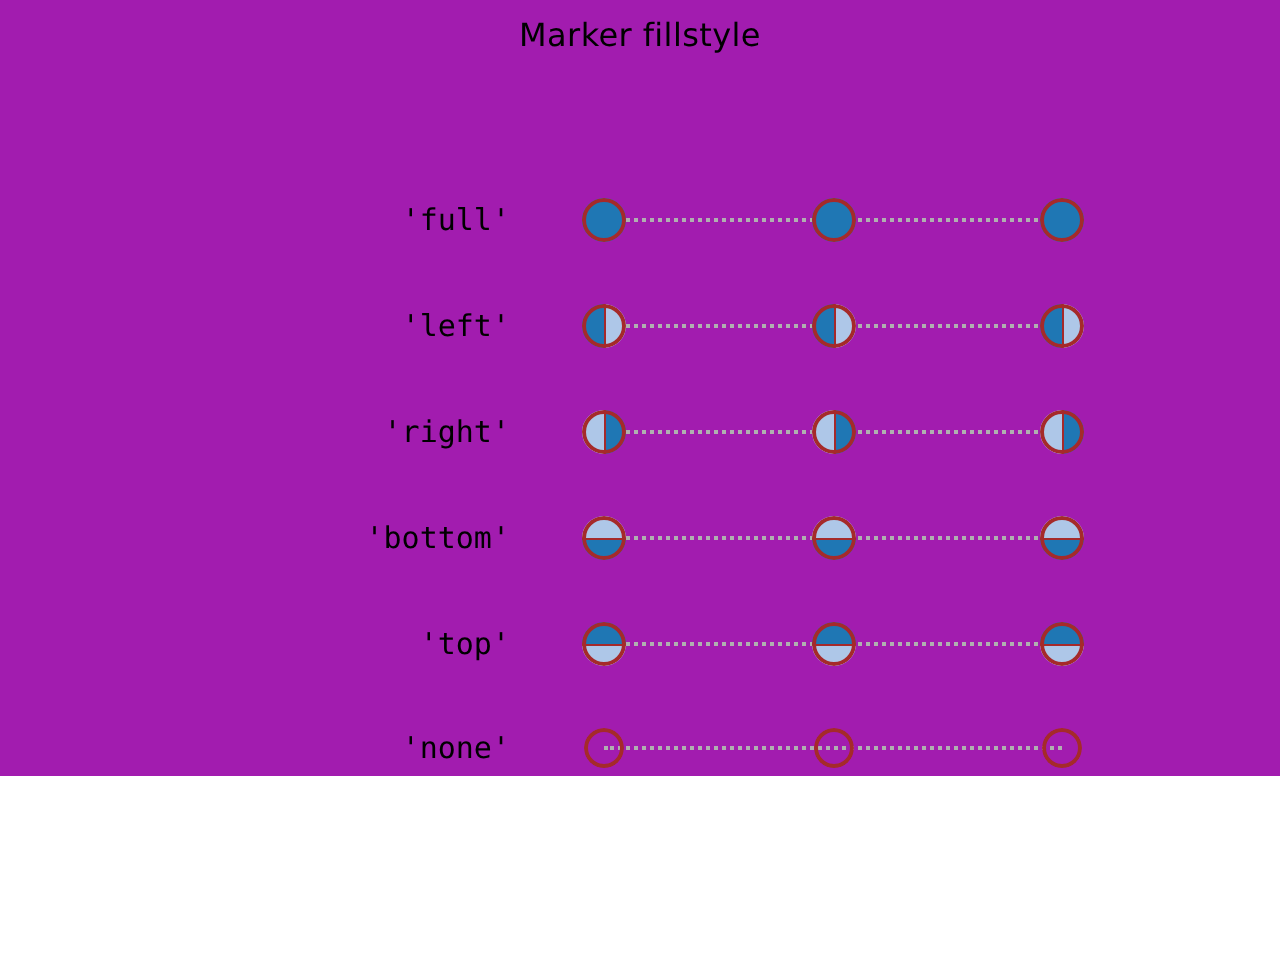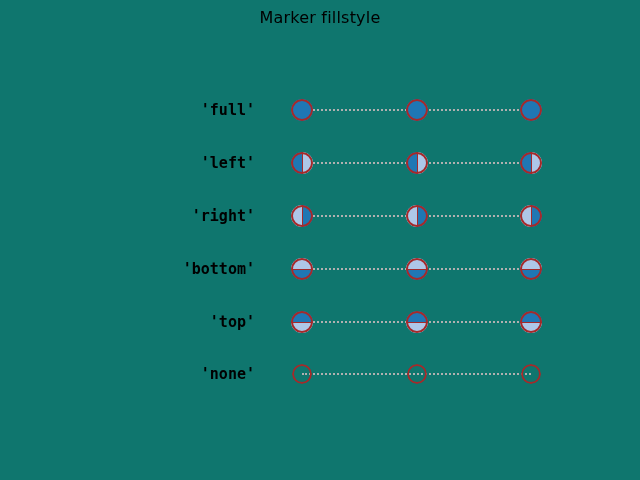--- a/index.html
+++ b/index.html
@@ -3,43 +3,42 @@
 <meta charset="utf-8">
 <style>
   html, body {
     margin: 0;
     padding: 0;
     background: #ffffff;
   }
   #figure {
     position: relative;
     width: 640px;
-    height: 480px;
-    background: #0f766e;
+    height: 388px;
+    background: #a21caf;
     overflow: hidden;
     font-family: "DejaVu Sans", sans-serif;
   }
   #chart-title {
     position: absolute;
     top: 8px;
     left: 0;
     width: 640px;
     text-align: center;
     font-family: "DejaVu Sans", sans-serif;
     font-size: 16px;
     color: #000000;
     letter-spacing: 0.2px;
   }
   #plot-area {
     position: absolute;
     left: 0;
     top: 0;
     width: 640px;
     height: 480px;
-    font-weight: bold;
   }
   .row {
     position: absolute;
     left: 0;
     width: 640px;
     height: 0;
   }
   .row-label {
     position: absolute;
     right: 385px;       

